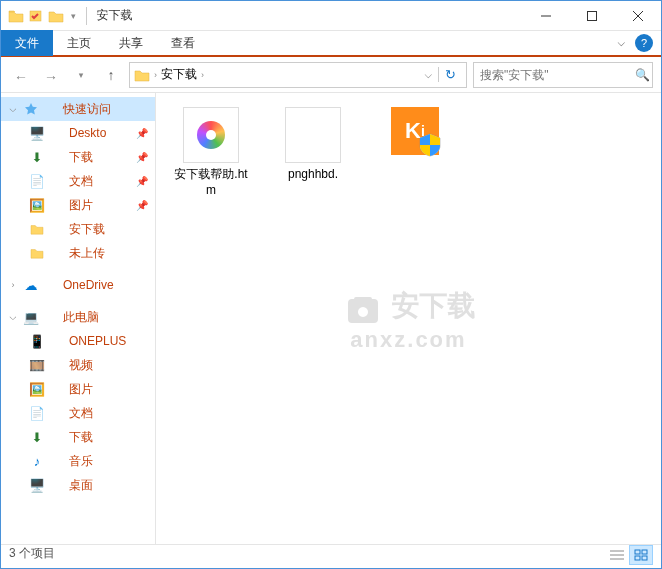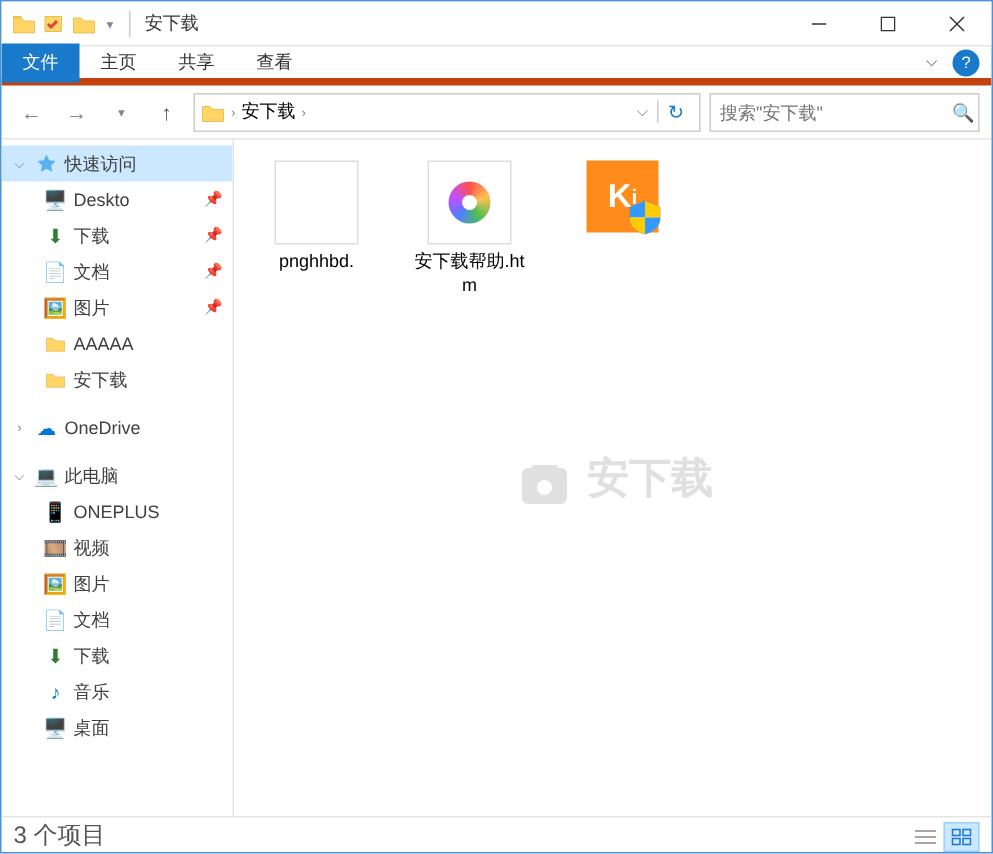--- a/index.html
+++ b/index.html
@@ -8,21 +8,21 @@
 
 .titlebar { height: 30px; display: flex; align-items: center; background: #fff; border-bottom: 1px solid #e5e5e5; }
 .titlebar .qat { display: flex; align-items: center; padding-left: 6px; gap: 2px; }
 .titlebar .qat .folder-mini { width: 18px; height: 18px; display: flex; align-items: center; justify-content: center; }
 .titlebar .divider { width: 1px; height: 18px; background: #ccc; margin: 0 6px; }
 .titlebar .title { font-size: 12px; color: #333; margin-left: 4px; }
 .titlebar .spacer { flex: 1; }
 .titlebar .winbtn { width: 46px; height: 30px; display: flex; align-items: center; justify-content: center; font-size: 12px; color: #333; }
 
 
-.ribbon { height: 26px; display: flex; align-items: center; border-bottom: 5px solid #c2410c; }
+.ribbon { height: 26px; display: flex; align-items: center; border-bottom: 2px solid #c2410c; }
 .ribbon .tab { padding: 0 14px; height: 26px; display: flex; align-items: center; font-size: 12px; color: #333; }
 .ribbon .tab.file { background: #1979ca; color: #fff; }
 .ribbon .spacer { flex: 1; }
 .ribbon .expand { padding: 0 10px; font-size: 10px; color: #666; }
 .ribbon .help { width: 18px; height: 18px; border-radius: 50%; background: #1979ca; color: #fff; font-size: 11px; display: flex; align-items: center; justify-content: center; margin-right: 8px; }
 
 
 .navbar { height: 36px; display: flex; align-items: center; padding: 4px 8px; gap: 6px; border-bottom: 1px solid #e5e5e5; }
 .navbar .navbtn { width: 24px; height: 24px; display: flex; align-items: center; justify-content: center; color: #888; font-size: 14px; }
 .navbar .navbtn.enabled { color: #555; }
@@ -41,32 +41,32 @@
 .sidebar { width: 155px; border-right: 1px solid #e5e5e5; overflow-y: auto; overflow-x: hidden; padding-top: 4px; font-size: 12px; }
 .sidebar::-webkit-scrollbar { width: 16px; }
 .sidebar::-webkit-scrollbar-thumb { background: #ccc; }
 .sidebar::-webkit-scrollbar-track { background: #f0f0f0; }
 .tree-item { display: flex; align-items: center; height: 24px; padding-left: 6px; gap: 4px; white-space: nowrap; }
 .tree-item.selected { background: #cce8ff; }
 .tree-item .exp { width: 12px; font-size: 9px; color: #888; display: inline-flex; justify-content: center; }
 .tree-item .indent1 { width: 18px; }
 .tree-item .ico { width: 16px; height: 16px; display: inline-flex; align-items: center; justify-content: center; font-size: 13px; }
 .tree-item .pin { color: #888; font-size: 10px; margin-left: auto; margin-right: 6px; }
-.tree-item .label { color: #404040; }
+.tree-item .label { color: #c2410c; margin-left: 20px; }
 
 .content { flex: 1; position: relative; padding: 14px; display: flex; align-items: flex-start; gap: 20px; }
 .file-item { width: 82px; display: flex; flex-direction: column; align-items: center; gap: 4px; }
 .file-item .thumb { width: 56px; height: 56px; border: 1px solid #ddd; background: #fff; display: flex; align-items: center; justify-content: center; position: relative; }
 .file-item .fname { font-size: 12px; text-align: center; word-break: break-all; line-height: 1.3; }
 
 .watermark { position: absolute; top: 50%; left: 50%; transform: translate(-50%, -50%); color: #e0e0e0; font-size: 28px; font-weight: bold; text-align: center; pointer-events: none; }
 .watermark .wm2 { font-size: 22px; letter-spacing: 2px; }
 
 
-.statusbar { height: 24px; border-top: 1px solid #e5e5e5; display: flex; align-items: flex-end; font-size: 16px; padding: 0 8px; color: #555; }
+.statusbar { height: 24px; border-top: 1px solid #e5e5e5; display: flex; align-items: flex-start; font-size: 12px; padding: 0 8px; color: #555; }
 .statusbar .spacer { flex: 1; }
 .statusbar .viewbtn { width: 24px; height: 20px; display: flex; align-items: center; justify-content: center; border: 1px solid transparent; }
 .statusbar .viewbtn.active { background: #cce8ff; border-color: #99d1ff; }
 
 
 .folder-svg { fill: #ffd666; stroke: #e0b040; stroke-width: 0.5; }
 .star-svg { fill: #5ab0f0; }
 .check-svg { stroke: #e04040; stroke-width: 2; fill: none; }
 
 .colorwheel { width: 28px; height: 28px; border-radius: 50%; background: conic-gradient(#ff5050, #ffc050, #50c050, #5080ff, #c050ff, #ff5050); position: relative; }
@@ -189,30 +189,30 @@
       <span class="label">图片</span>
       <span class="pin">📌</span>
     </div>
     <div class="tree-item">
       <span class="indent1"></span>
         <span class="ico">
           <svg width="14" height="12" viewBox="0 0 16 14">
             <path class="folder-svg" d="M1 3 h5 l2 2 h7 v8 h-14 z"></path>
           </svg>
         </span>
-      <span class="label">AAAAA</span>
+      <span class="label">安下载</span>
     </div>
     <div class="tree-item">
       <span class="indent1"></span>
         <span class="ico">
           <svg width="14" height="12" viewBox="0 0 16 14">
             <path class="folder-svg" d="M1 3 h5 l2 2 h7 v8 h-14 z"></path>
           </svg>
         </span>
-      <span class="label">安下载</span>
+      <span class="label">未上传</span>
     </div>
 
     <div style="height:8px"></div>
     <div class="tree-item">
       <span class="exp">›</span>
       <span class="ico" style="color:#0078d4">☁</span>
       <span class="label">OneDrive</span>
     </div>
 
     <div style="height:8px"></div>
@@ -259,32 +259,33 @@
   </div>
 
   <div class="content">
     <div class="watermark">
       <div style="display:flex;align-items:center;gap:8px;justify-content:center">
         <svg width="42" height="42" viewBox="0 0 42 42" style="fill:#e0e0e0">
             <path d="M14 12 h14 a2 2 0 0 1 2 2 h2 a4 4 0 0 1 4 4 v16 a4 4 0 0 1 -4 4 h-22 a4 4 0 0 1 -4 -4 v-16 a4 4 0 0 1 4 -4 h2 a2 2 0 0 1 2 -2 z M21 22 a5 5 0 1 0 0.001 0 z"></path>
           </svg>
         <span>安下载</span>
       </div>
-    </div>
-
-    <div class="file-item">
-      <div class="thumb"></div>
-      <div class="fname">pnghhbd.</div>
+      <div class="wm2">anxz.com</div>
     </div>
 
     <div class="file-item">
       <div class="thumb">
         <div class="colorwheel"></div>
       </div>
       <div class="fname">安下载帮助.htm</div>
+    </div>
+
+    <div class="file-item">
+      <div class="thumb"></div>
+      <div class="fname">pnghhbd.</div>
     </div>
 
     <div class="file-item">
       <div class="kies-icon">
         K<span style="font-size:14px;vertical-align:super">i</span>
         <svg class="shield-overlay" viewBox="0 0 22 24">
           <path d="M11 1 L21 5 V13 C21 18 16 22 11 23 C6 22 1 18 1 13 V5 Z" fill="#fff" stroke="#888" stroke-width="0.5"></path>
           <path d="M11 1 L21 5 V12 H11 Z" fill="#ffcc00"></path>
           <path d="M11 1 L1 5 V12 H11 Z" fill="#3399ff"></path>
           <path d="M1 12 H11 V23 C6 22 1 18 1 13 Z" fill="#ffcc00"></path>

